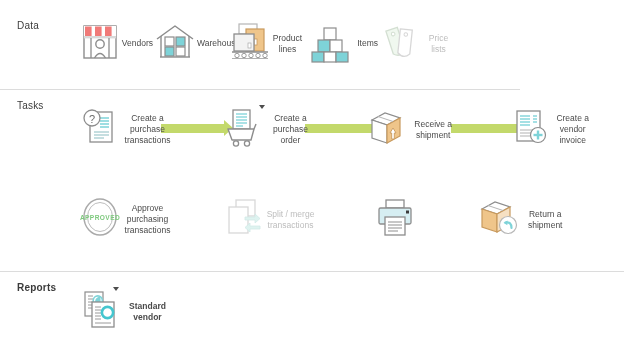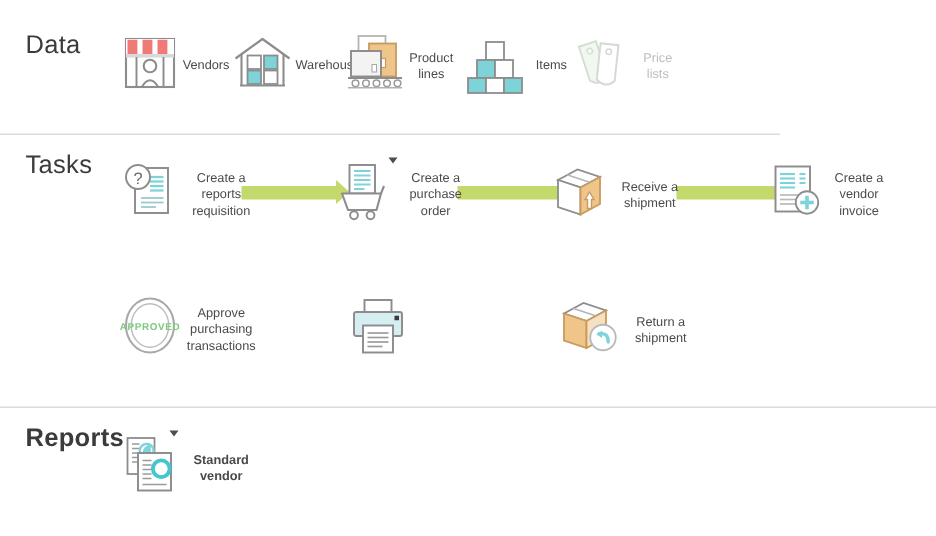--- a/index.html
+++ b/index.html
@@ -24,21 +24,21 @@
   .section {
     position: relative;
     box-sizing: border-box;
   }
   .section + .section {
     border-top: 1px solid #dcdcdc;
   }
   .section-title {
     position: absolute;
     left: 17px;
-    font-size: 17px;
+    font-size: 10px;
     color: #3b3b3b;
     font-family: "Liberation Sans", sans-serif;
     letter-spacing: 0.2px;
     white-space: nowrap;
   }
   .tile-row {
     position: absolute;
     left: 78px;
     right: 0;
     display: flex;
@@ -216,21 +216,21 @@
             </g>
             <g stroke="#9ec9cc" stroke-width="1.2">
               <line x1="16" y1="26" x2="31" y2="26"></line>
               <line x1="16" y1="29" x2="31" y2="29"></line>
               <line x1="16" y1="32" x2="26" y2="32"></line>
             </g>
             <circle cx="14" cy="12" r="8" fill="#ffffff" stroke="#8d8d8d" stroke-width="1.3"></circle>
             <text x="14" y="16.5" font-family="Liberation Sans, sans-serif" font-size="11" fill="#6b6b6b" text-anchor="middle">?</text>
           </svg>
         </div>
-        <div class="tile-label">Create a reports requisition</div>
+        <div class="tile-label">Create a purchase transactions</div>
       </div>
 
       <div class="tile wide" style="margin-left:48px;">
         <div class="tile-icon">
           <svg width="46" height="44" viewBox="0 0 46 44">
             <rect x="12" y="4" width="17" height="19" fill="#ffffff" stroke="#8d8d8d" stroke-width="1.3"></rect>
             <g stroke="#7ed3d8" stroke-width="1.3">
               <line x1="15" y1="8" x2="26" y2="8"></line>
               <line x1="15" y1="11" x2="26" y2="11"></line>
               <line x1="15" y1="14" x2="26" y2="14"></line>
@@ -294,20 +294,31 @@
         <div class="tile-icon">
           <svg width="44" height="42" viewBox="0 0 44 42">
             <ellipse cx="22" cy="20" rx="16" ry="18" fill="#ffffff" stroke="#a9a9a9" stroke-width="1.4"></ellipse>
             <ellipse cx="22" cy="20" rx="12.5" ry="14.5" fill="none" stroke="#bdbdbd" stroke-width="1"></ellipse>
             <text x="22" y="23" font-family="Liberation Sans, sans-serif" font-size="6.6" font-weight="bold" fill="#7ec97e" text-anchor="middle" letter-spacing="0.4">APPROVED</text>
           </svg>
         </div>
         <div class="tile-label">Approve purchasing transactions</div>
       </div>
 
+      <div class="tile wide disabled" style="margin-left:48px;">
+        <div class="tile-icon">
+          <svg width="44" height="42" viewBox="0 0 44 42">
+            <rect x="15" y="3" width="19" height="16" fill="#ffffff" stroke="#a9a9a9" stroke-width="1.3"></rect>
+            <rect x="8" y="10" width="19" height="26" fill="#ffffff" stroke="#a9a9a9" stroke-width="1.3"></rect>
+            <path d="M24 20 L34 20 L34 17 L39 21.5 L34 26 L34 23 L24 23 Z" fill="#b8e5e0" stroke="#9ccfca" stroke-width="0.8"></path>
+            <path d="M39 29 L29 29 L29 26 L24 30.5 L29 35 L29 32 L39 32 Z" fill="#b8e5e0" stroke="#9ccfca" stroke-width="0.8"></path>
+          </svg>
+        </div>
+        <div class="tile-label">Split / merge transactions</div>
+      </div>
 
       <div class="tile wide" style="margin-left:50px;">
         <div class="tile-icon">
           <svg width="44" height="42" viewBox="0 0 44 42">
             <rect x="13" y="3" width="18" height="8" fill="#ffffff" stroke="#8d8d8d" stroke-width="1.3"></rect>
             <rect x="6" y="11" width="32" height="16" rx="1.5" fill="#d6eef2" stroke="#8d8d8d" stroke-width="1.3"></rect>
             <rect x="33" y="13.5" width="3" height="3" fill="#3b3b3b"></rect>
             <rect x="12" y="20" width="20" height="18" fill="#ffffff" stroke="#8d8d8d" stroke-width="1.3"></rect>
             <g stroke="#9a9a9a" stroke-width="1.1">
               <line x1="15" y1="25" x2="29" y2="25"></line>

